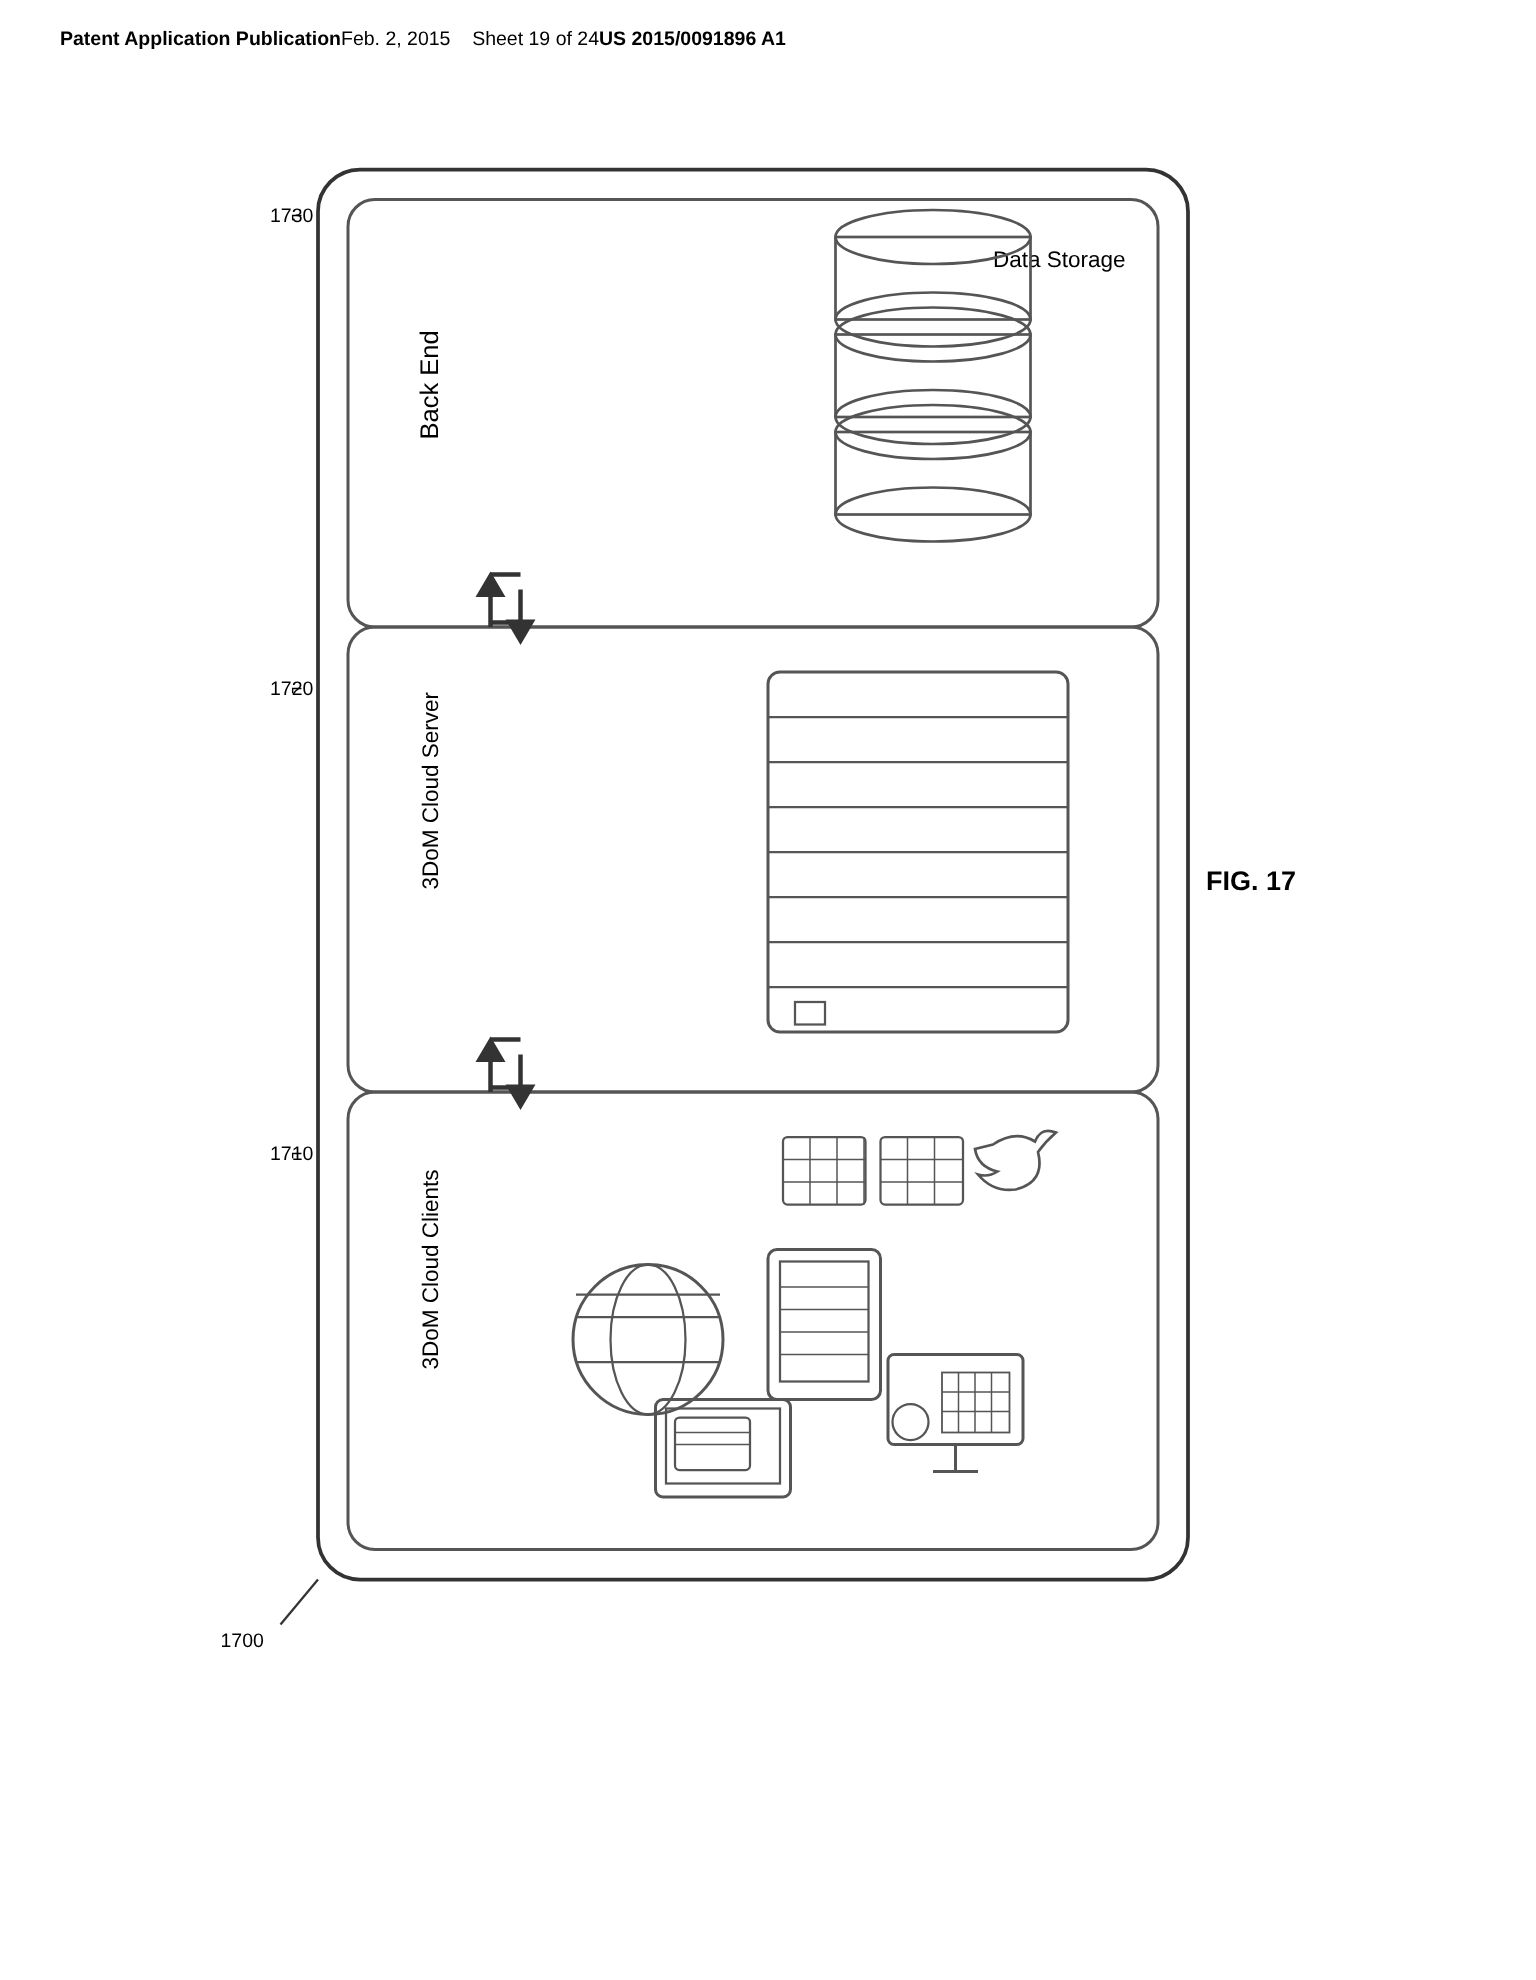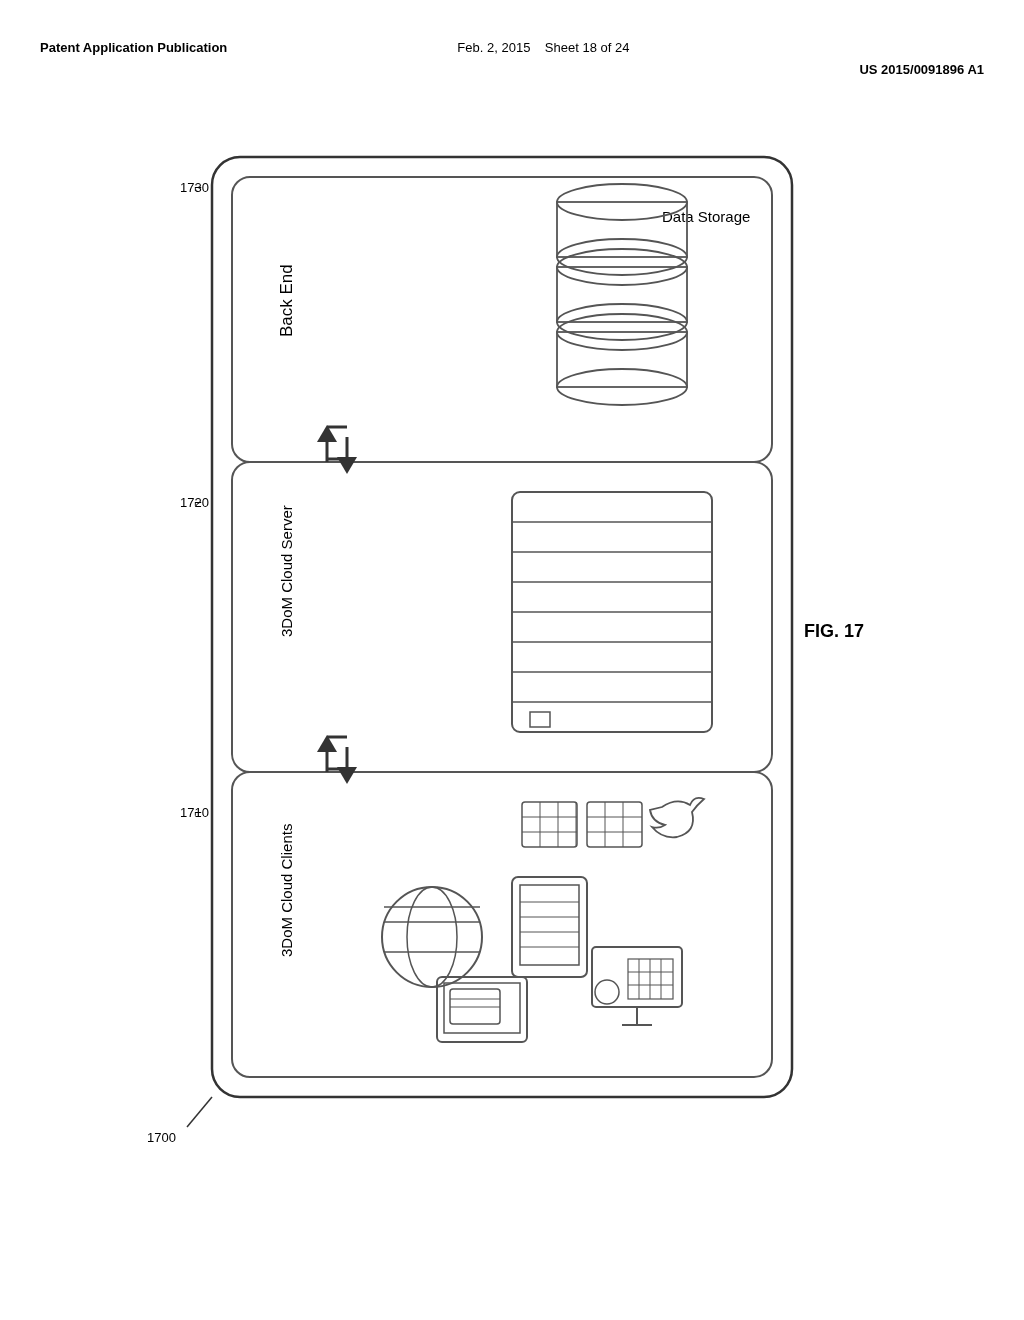--- a/index.html
+++ b/index.html
@@ -7,58 +7,56 @@
       width: 1024px;
       height: 1320px;
       background: #fff;
       font-family: Arial, sans-serif;
       overflow: hidden;
       position: relative;
     }
 
     .header {
       display: flex;
-      justify-content: space-between;
       align-items: center;
       padding: 18px 40px 10px 40px;
       font-size: 13px;
       color: #000;
     }
 
     .header-left {
       font-weight: bold;
       font-size: 13px;
     }
 
     .header-center {
       font-size: 13px;
     }
 
     .header-right {
       font-size: 13px;
       font-weight: bold;
-      margin-top: 44px;
     }
 
     .main-content {
       display: flex;
       justify-content: center;
       align-items: flex-start;
       padding-top: 60px;
       position: relative;
     }
   </style>
 </head>
 <body>
 
 <div class="header">
   <span class="header-left">Patent Application Publication</span>
   <span class="header-center">
     <span>Feb. 2, 2015</span>&nbsp;&nbsp;&nbsp;
-    <span>Sheet 18 of 24</span>
+    <span>Sheet 19 of 24</span>
   </span>
   <span class="header-right">US 2015/0091896 A1</span>
 </div>
 
 <div class="main-content">
 
   <svg width="780" height="1050" viewBox="0 0 780 1050" style="margin-left:20px;">
 
     <rect x="80" y="10" width="580" height="940" rx="28" ry="28" fill="none" stroke="#333" stroke-width="2.5"></rect>
 

